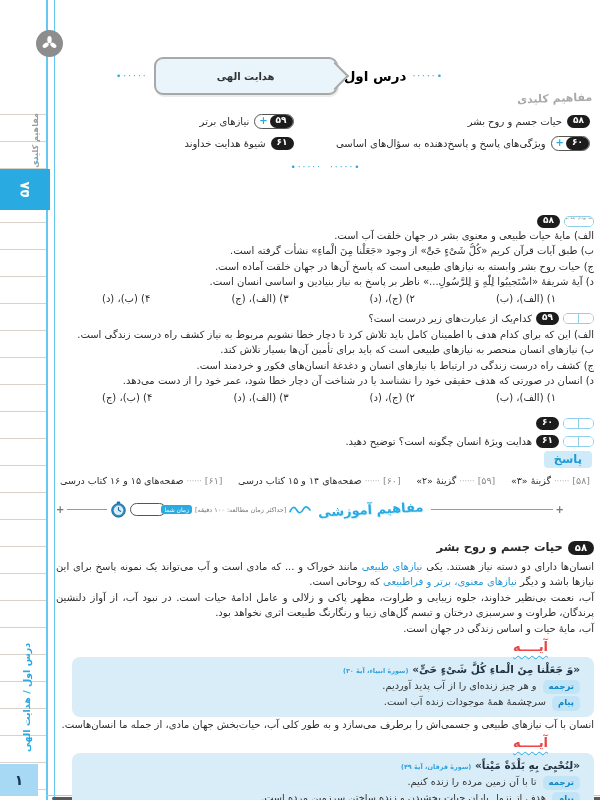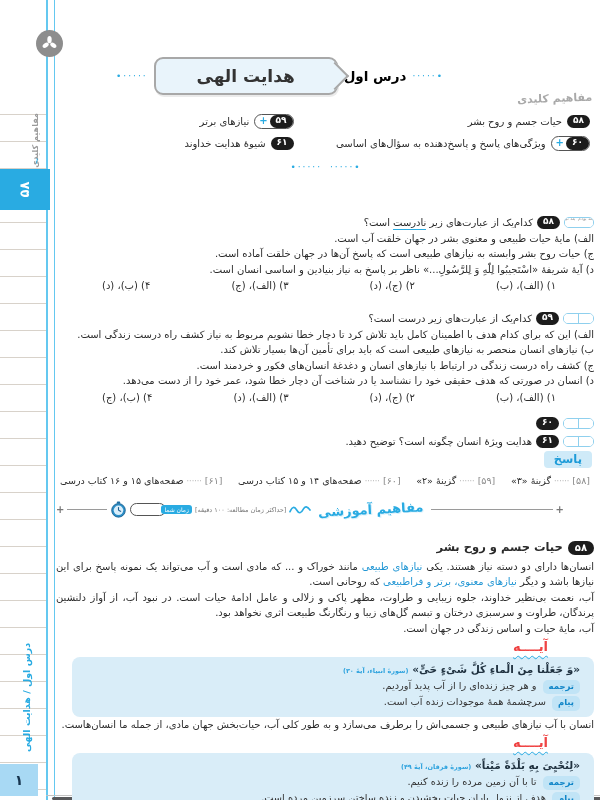--- a/index.html
+++ b/index.html
@@ -25,21 +25,21 @@
   .pagebox{position:absolute;left:0;bottom:4px;width:38px;height:32px;background:#a8d9f4;
     display:flex;align-items:center;justify-content:center;font-weight:bold;font-size:14px;color:#17354f}
   .botline{position:absolute;left:46px;right:0;bottom:4px;height:1px;background:#c4c4c4}
   .botband{position:absolute;left:52px;right:0;bottom:0;height:3.5px;background:#58595b;border-radius:2px 0 0 2px}
   
   .header{position:absolute;left:56px;right:4px;top:56px;height:40px;direction:ltr;
     display:flex;align-items:center;justify-content:flex-start;gap:6px;padding-left:60px}
   .dots{color:#29abe2;font-size:9px;letter-spacing:2px;line-height:1}
   .titlebox{position:relative;width:180px;height:34px;background:#e9f4fb;border:2px solid #a8a8a8;
     border-radius:9px;display:flex;align-items:center;justify-content:center;font-weight:bold;
-    font-size:17px;color:#333;box-shadow:1px 2px 0 rgba(0,0,0,.08)}
+    font-size:10px;color:#333;box-shadow:1px 2px 0 rgba(0,0,0,.08)}
   .tip{position:absolute;right:-9px;top:7px;width:18px;height:18px;background:#e9f4fb;
     border-top:2px solid #a8a8a8;border-right:2px solid #a8a8a8;transform:rotate(45deg)}
   .lessonname{color:#000000;font-weight:bold;font-size:13.5px;white-space:nowrap}
   .script-label{position:absolute;right:8px;top:92px;color:#a9a9a9;font-weight:bold;font-size:11px;
     transform:rotate(-2deg);text-shadow:0 0 1px #fff}
   
   .concepts{position:absolute;left:70px;right:10px;top:114px;display:grid;
     grid-template-columns:57% 43%;row-gap:7px;font-size:10px}
   .citem{display:flex;align-items:center;gap:5px;white-space:nowrap}
   .pill{display:inline-block;background:#1c1c1c;color:#fff;border-radius:8px;
@@ -174,25 +174,23 @@
   <div class="qhead">
     <span class="qcheck" style="position:relative">
       <span class="qlabels">
         <span>بلد بودم</span>
         <span>بلد نبودم</span>
       </span>
       <i></i>
         <i></i>
     </span>
     <span class="pill">۵۸</span>
-    <span>
-      <span>کدام‌یک از عبارت‌های زیر </span><span class="ukey">نادرست</span><span> است؟</span>
-    </span>
   </div>
   <div class="opt">الف) مایهٔ حیات طبیعی و معنوی بشر در جهان خلقت آب است.</div>
+  <div class="opt">ب) طبق آیات قرآن کریم «کُلُّ شَیْءٍ حَیٍّ» از وجود «جَعَلْنا مِنَ الْماءِ» نشأت گرفته است.</div>
   <div class="opt">ج) حیات روح بشر وابسته به نیازهای طبیعی است که پاسخ آن‌ها در جهان خلقت آماده است.</div>
   <div class="opt">د) آیهٔ شریفهٔ «اسْتَجیبُوا لِلّهِ وَ لِلرَّسُولِ...» ناظر بر پاسخ به نیاز بنیادین و اساسی انسان است.</div>
   <div class="answrow">
     <span>۱) (الف)، (ب)</span>
     <span>۲) (ج)، (د)</span>
     <span>۳) (الف)، (ج)</span>
     <span>۴) (ب)، (د)</span>
   </div>
 </div>
 

